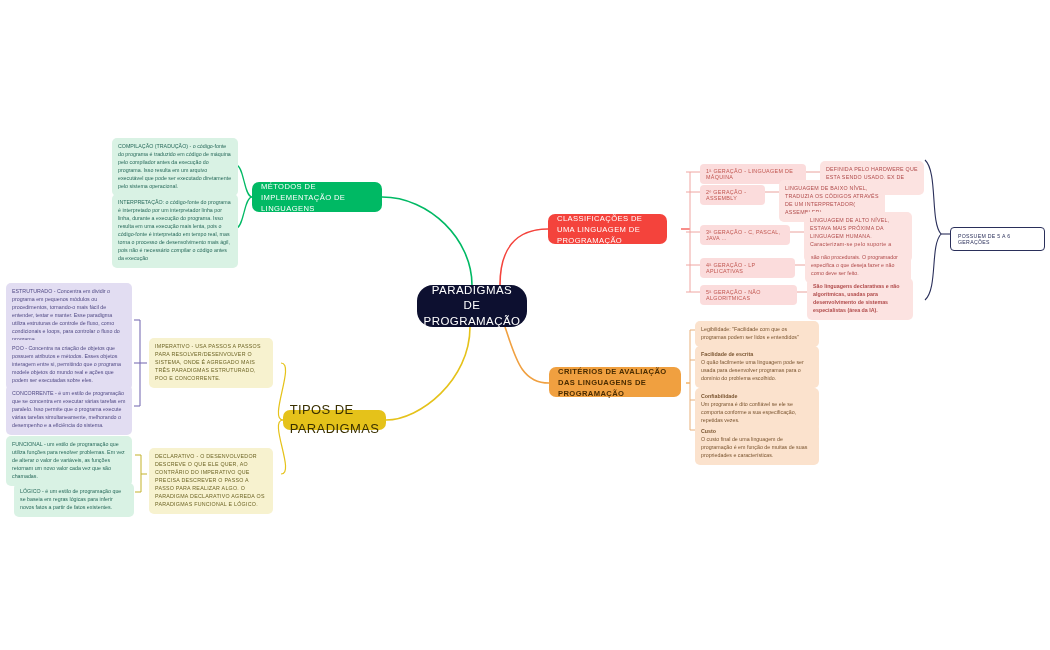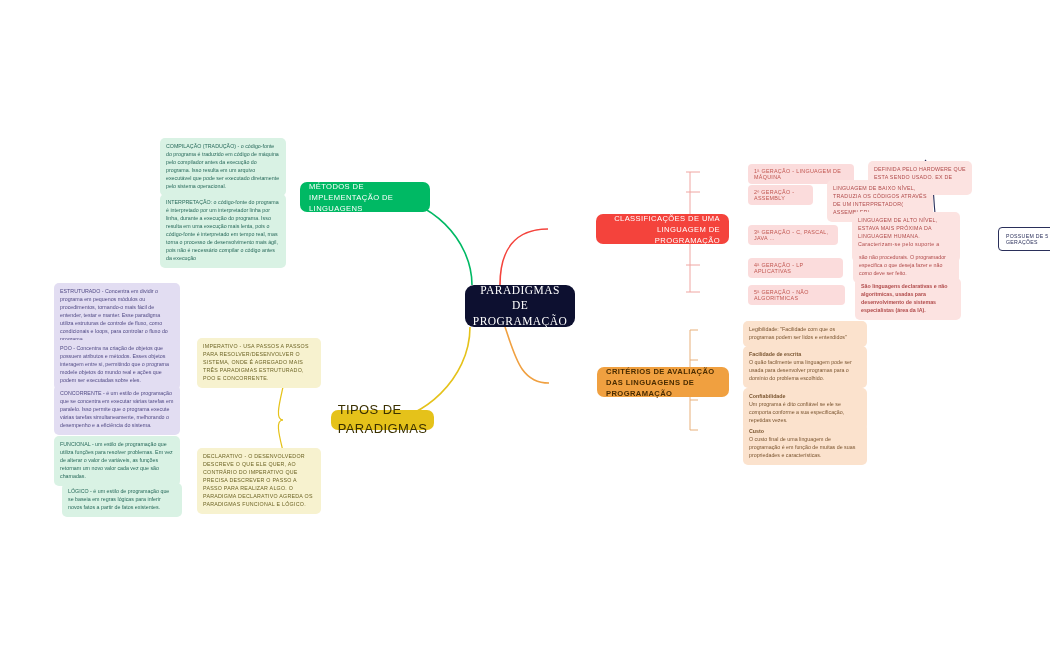--- a/index.html
+++ b/index.html
@@ -1,33 +1,33 @@
 <!DOCTYPE html>
 <html><head>
 <meta charset="utf-8">
 <style>
   html,body{margin:0;padding:0;background:#ffffff;}
   body{width:1050px;height:650px;position:relative;overflow:hidden;
        font-family:"Liberation Sans","DejaVu Sans",sans-serif;-webkit-font-smoothing:antialiased;}
   #canvas{position:absolute;left:0;top:0;width:1050px;height:650px;}
   svg.wires{position:absolute;left:0;top:0;width:1050px;height:650px;pointer-events:none;}
 
-  .node{position:absolute;box-sizing:border-box;margin-left:48px;}
+  .node{position:absolute;box-sizing:border-box;}
 
   
-  .central{background:#0d1030;color:#ffffff;border-radius:9px;
+  .central{background:#0d1030;color:#ffffff;border-radius:16px;
     left:417px;top:285px;width:110px;height:42px;
     display:flex;align-items:center;justify-content:center;text-align:center;
-    font-size:11.5px;letter-spacing:.45px;line-height:1.35;padding:4px 6px;z-index:6;font-family:Liberation Serif, serif;}
+    font-size:11.5px;letter-spacing:.45px;line-height:1.35;padding:4px 6px;z-index:6;}
 
   
   .pill{border-radius:7px;display:flex;align-items:center;padding:6px 9px;
     font-size:7.6px;letter-spacing:.4px;line-height:1.45;z-index:5;}
   .pill.green{background:#00b964;color:#ffffff;left:252px;top:182px;width:130px;height:30px;}
-  .pill.red{background:#f4433c;color:#ffffff;left:548px;top:214px;width:133px;height:30px;text-align:right;}
+  .pill.red{background:#f4433c;color:#ffffff;left:548px;top:214px;width:119px;height:30px;}
   .pill.yellow{background:#e5c21a;color:#3a3000;left:283px;top:410px;width:103px;height:20px;
     justify-content:center;font-size:13px;}
   .pill.orange{background:#f0a040;color:#4a2c00;left:549px;top:367px;width:132px;height:30px;font-weight:bold;}
 
   
   .card{border-radius:5px;padding:5px 6px;font-size:5.3px;line-height:1.5;z-index:4;}
   .mint{background:#d9f2e4;color:#27695a;}
   .rose-lt{background:#fce3e1;color:#b04a4a;}
   .lav{background:#e2ddf2;color:#514a85;}
   .yel{background:#f7f2cf;color:#6d6425;}

